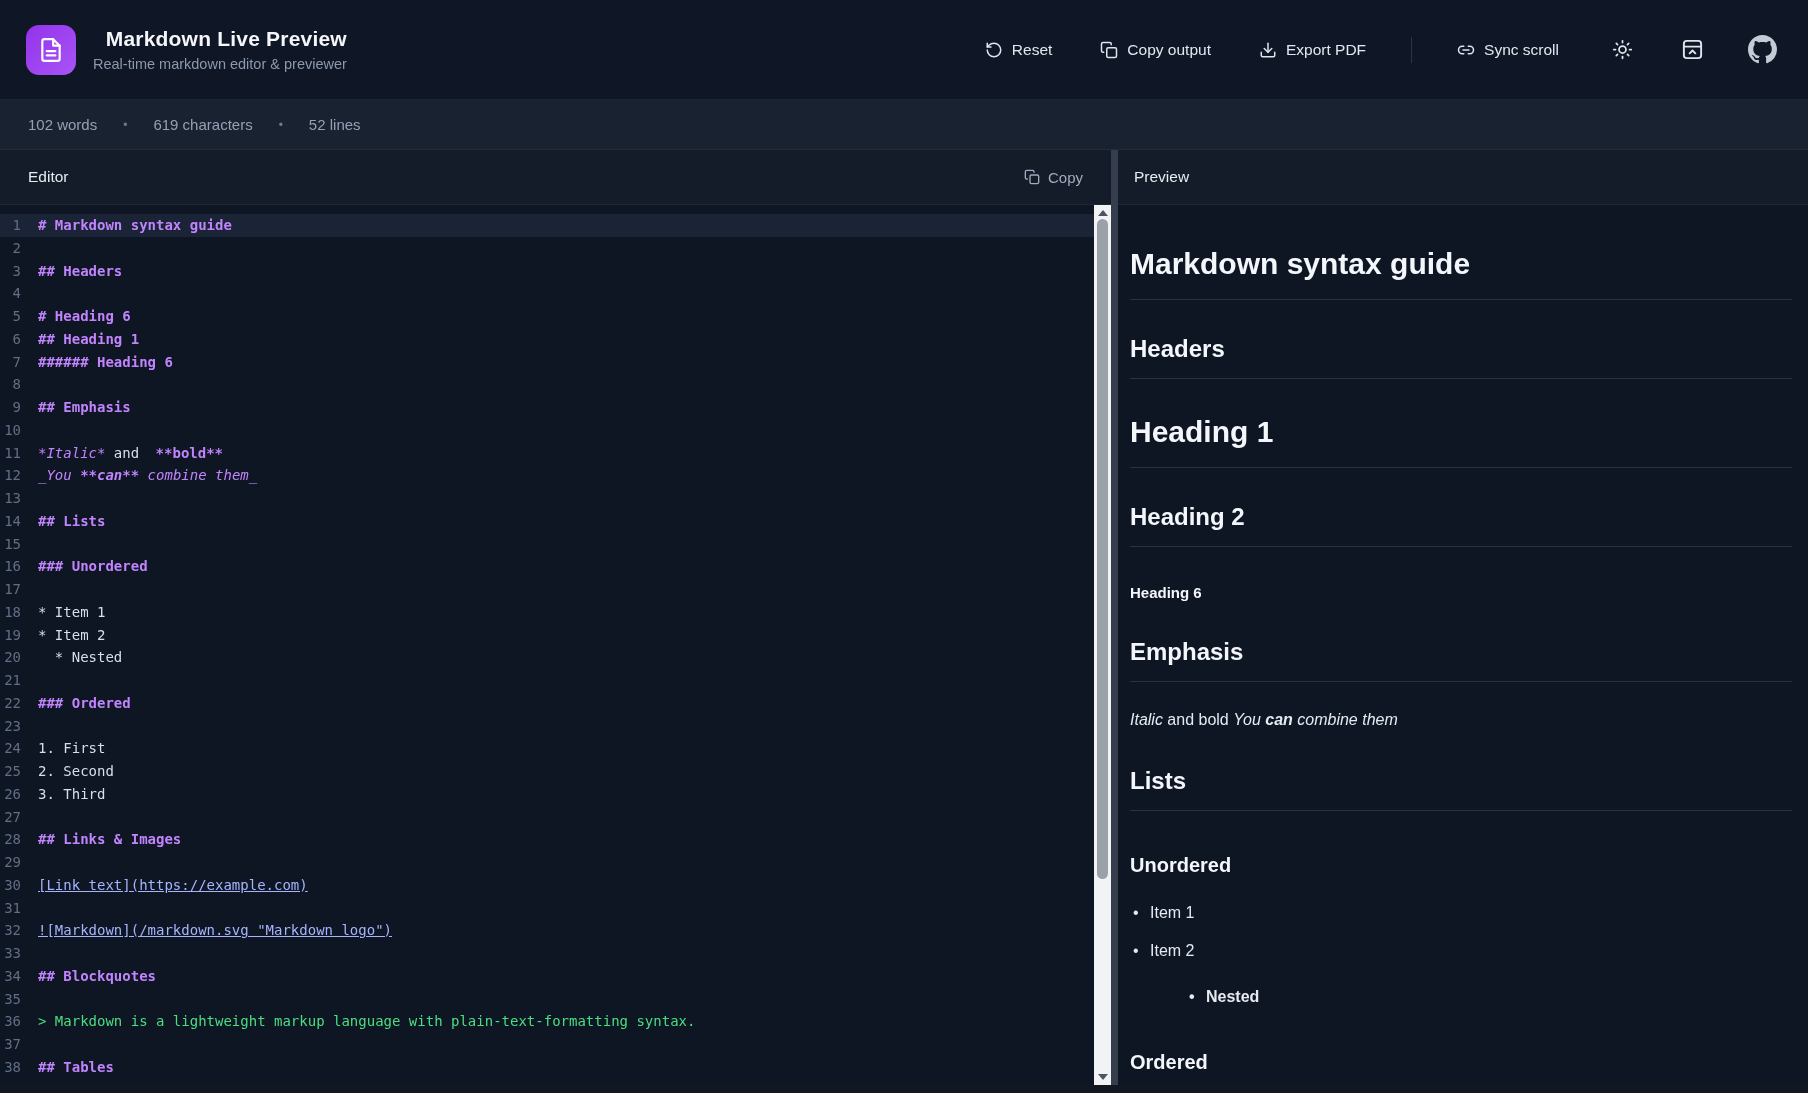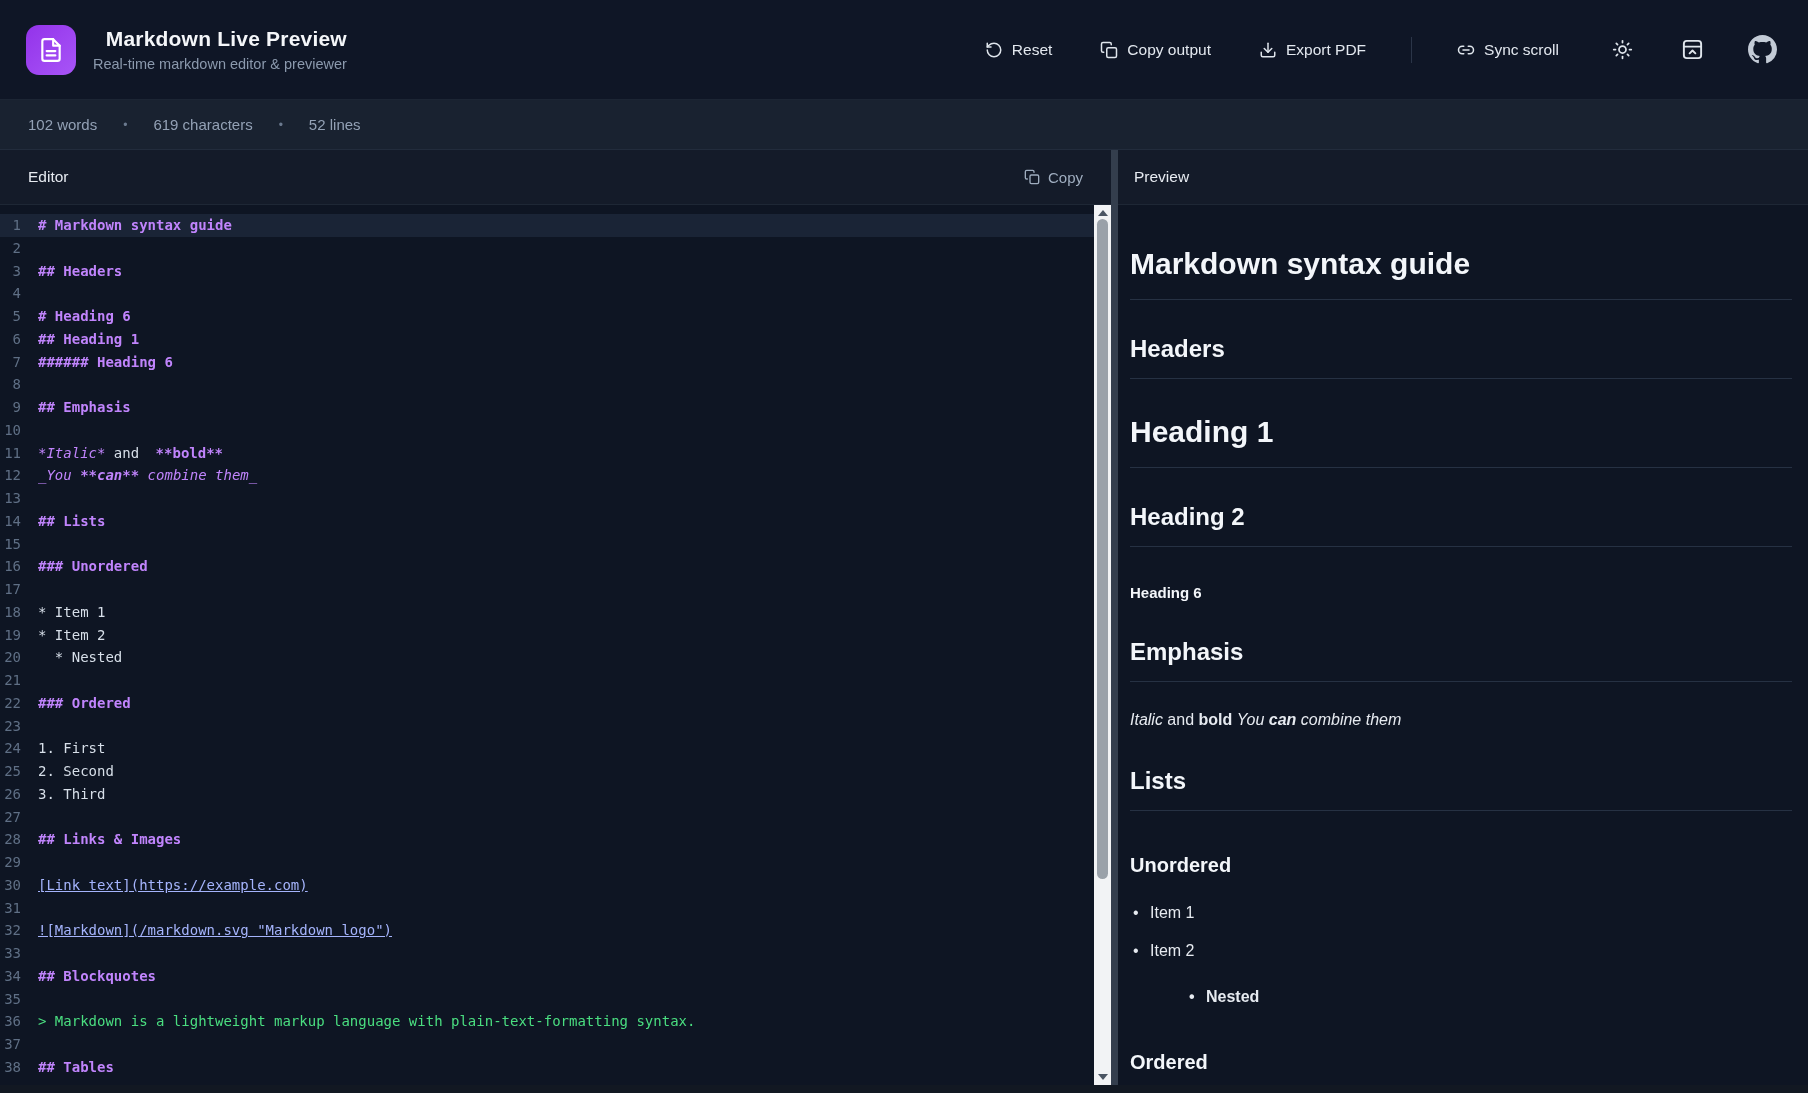--- a/index.html
+++ b/index.html
@@ -91,21 +91,21 @@
   .preview-body { padding:40px 16px 0 12px; overflow:hidden; height:888px; color:#e6eaf0; }
   .pv-h1 { font-size:30px; line-height:38px; font-weight:bold; color:#f3f6fa;
            margin-top:34px; padding-bottom:16px; border-bottom:1px solid #263143; }
   .pv-h2 { font-size:24px; line-height:30px; font-weight:bold; color:#f3f6fa;
            margin-top:34px; padding-bottom:14px; border-bottom:1px solid #263143; }
   .pv-h3 { font-size:20px; line-height:25px; font-weight:bold; color:#f3f6fa; margin-top:42px; }
   .pv-h6 { font-size:15px; line-height:20px; font-weight:bold; color:#f3f6fa; margin-top:36px; }
   .preview-body > :first-child { margin-top:0; }
   .pv-p  { font-size:16px; line-height:24px; margin-top:26px; }
   .pv-i  { font-style:italic; }
-  .pv-b  { font-weight:bold; }
+  .pv-b  { font-weight:normal; }
   .pv-bi { font-weight:bold; font-style:italic; }
   .pv-ul { list-style:none; margin-top:24px; }
   .pv-ul li { position:relative; padding-left:20px; font-size:16px; line-height:22px; margin-bottom:16px; }
   .pv-ul li::before { content:"•"; position:absolute; left:3px; color:#e6eaf0; }
   .pv-ul .nested { margin-top:24px; margin-left:36px; }
   .pv-ul .nested li { margin-bottom:0;font-weight:bold; }
 
   .bottom-strip { position:absolute; left:0; bottom:0; width:1808px; height:8px; background:#121822; }
 </style>
 </head>

